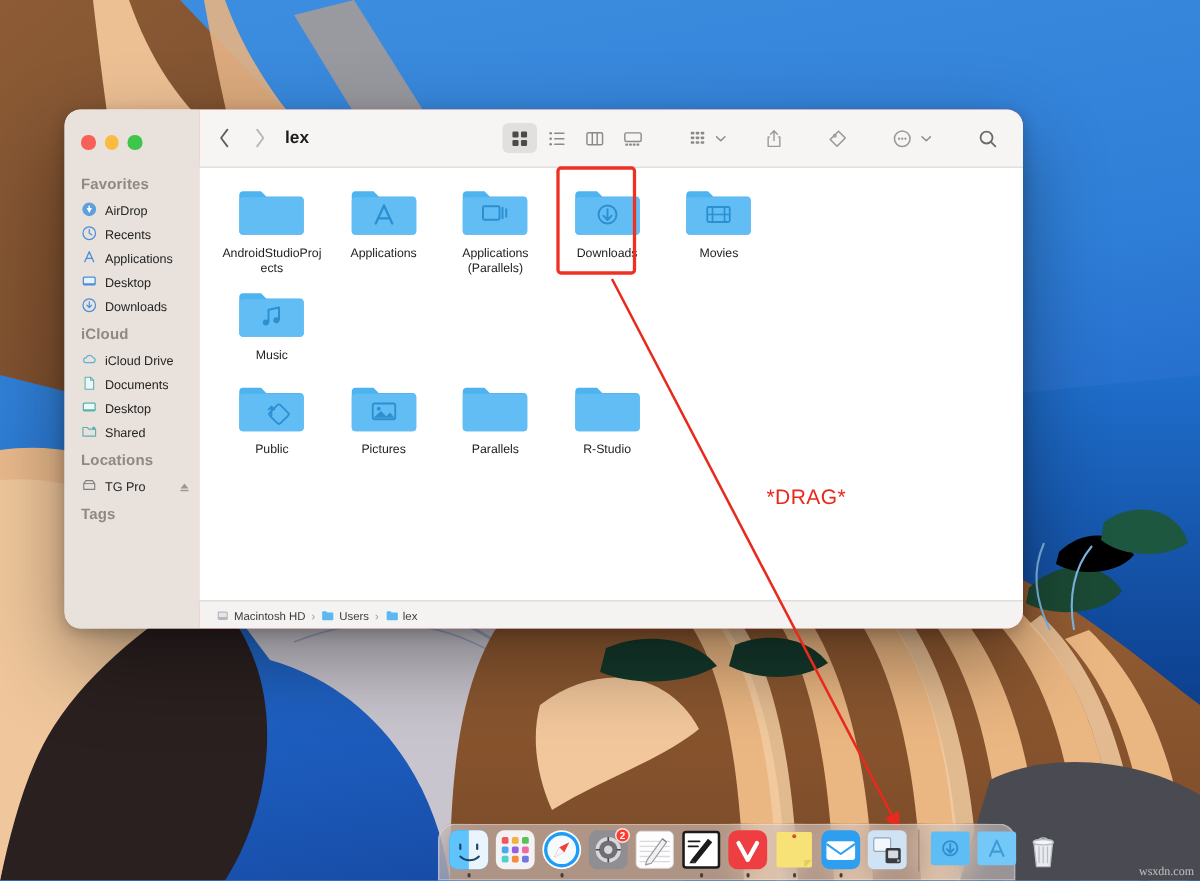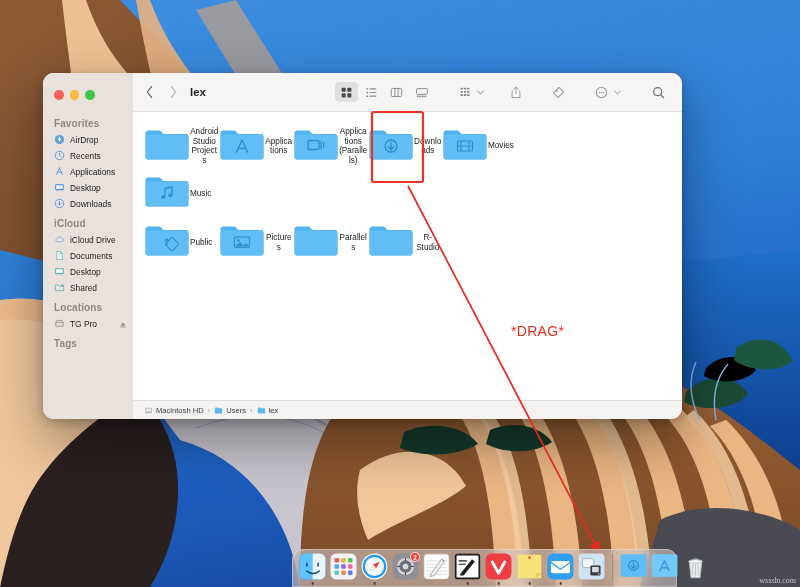--- a/index.html
+++ b/index.html
@@ -80,21 +80,21 @@
     flex:1; background:#ffffff; position:relative; overflow:hidden;
     padding:11px 0 0 0;
   }
   .icon-grid {
     display:grid;
     grid-template-columns:repeat(5, 74.5px);
     row-gap:8px;
     padding-left:11px;
   }
   .file-item {
-    width:74.5px; display:flex; align-items:center;
+    width:74.5px; display:flex; flex-direction:column; align-items:center;
     position:relative;
   }
   .folder-wrap { width:46px; height:37px; position:relative; }
   .file-label {
     margin-top:4px; font-size:8.2px; line-height:9.6px; color:#1c1c1c;
     text-align:center; max-width:68px; word-break:break-word;
   }
 
   
   .pathbar {

